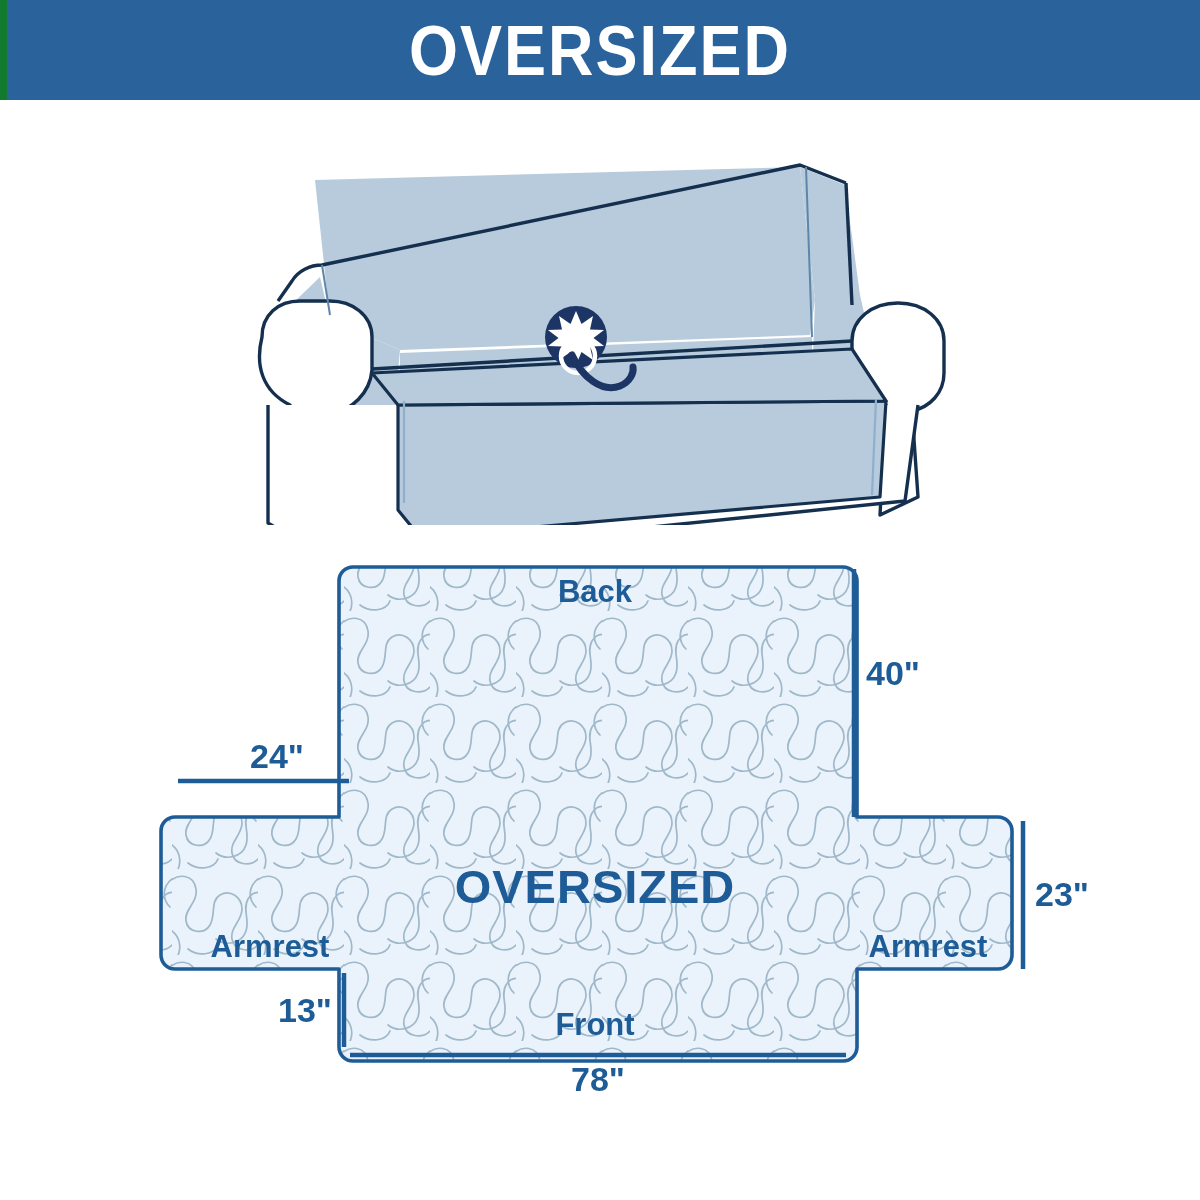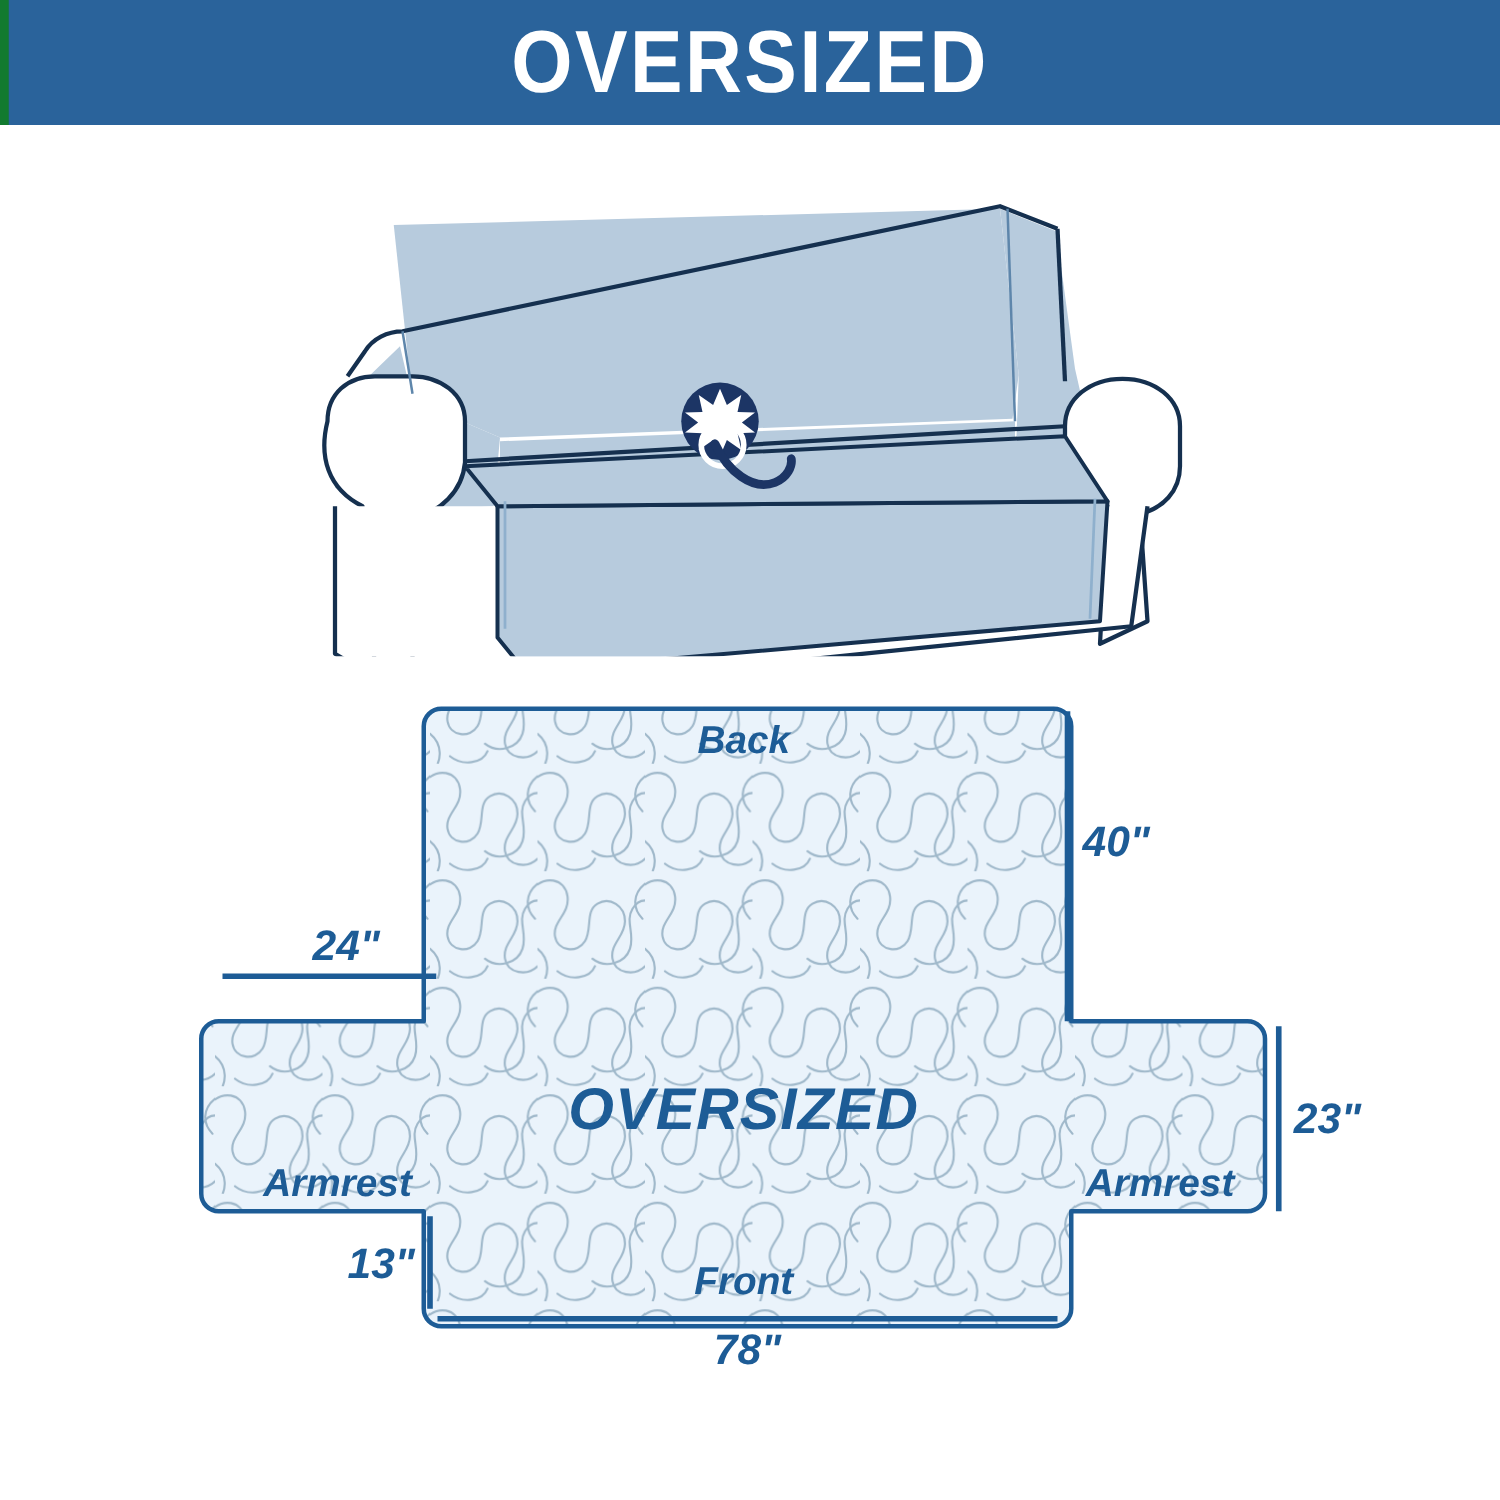--- a/index.html
+++ b/index.html
@@ -30,21 +30,21 @@
     line-height:1;
     transform:scaleY(1.12);
     font-family:"Liberation Sans", sans-serif;
   }
 
   
   .sofa-wrap{position:absolute;left:0;top:105px;width:1200px;height:420px;}
   .sofa-svg{display:block;width:1200px;height:420px;}
 
   
-  .diagram-wrap{position:absolute;left:0;top:525px;width:1200px;height:675px;font-style:italic;}
+  .diagram-wrap{position:absolute;left:0;top:525px;width:1200px;height:675px;}
   .diagram-svg{display:block;width:1200px;height:675px;}
 
   .lbl{
     font-family:"Liberation Sans", sans-serif;
     font-weight:bold;
     fill:#1d5c96;
   }
   .lbl-panel{font-size:31px;}
   .lbl-dim{font-size:34px;}
   .lbl-big{font-size:47px;letter-spacing:1px;}

